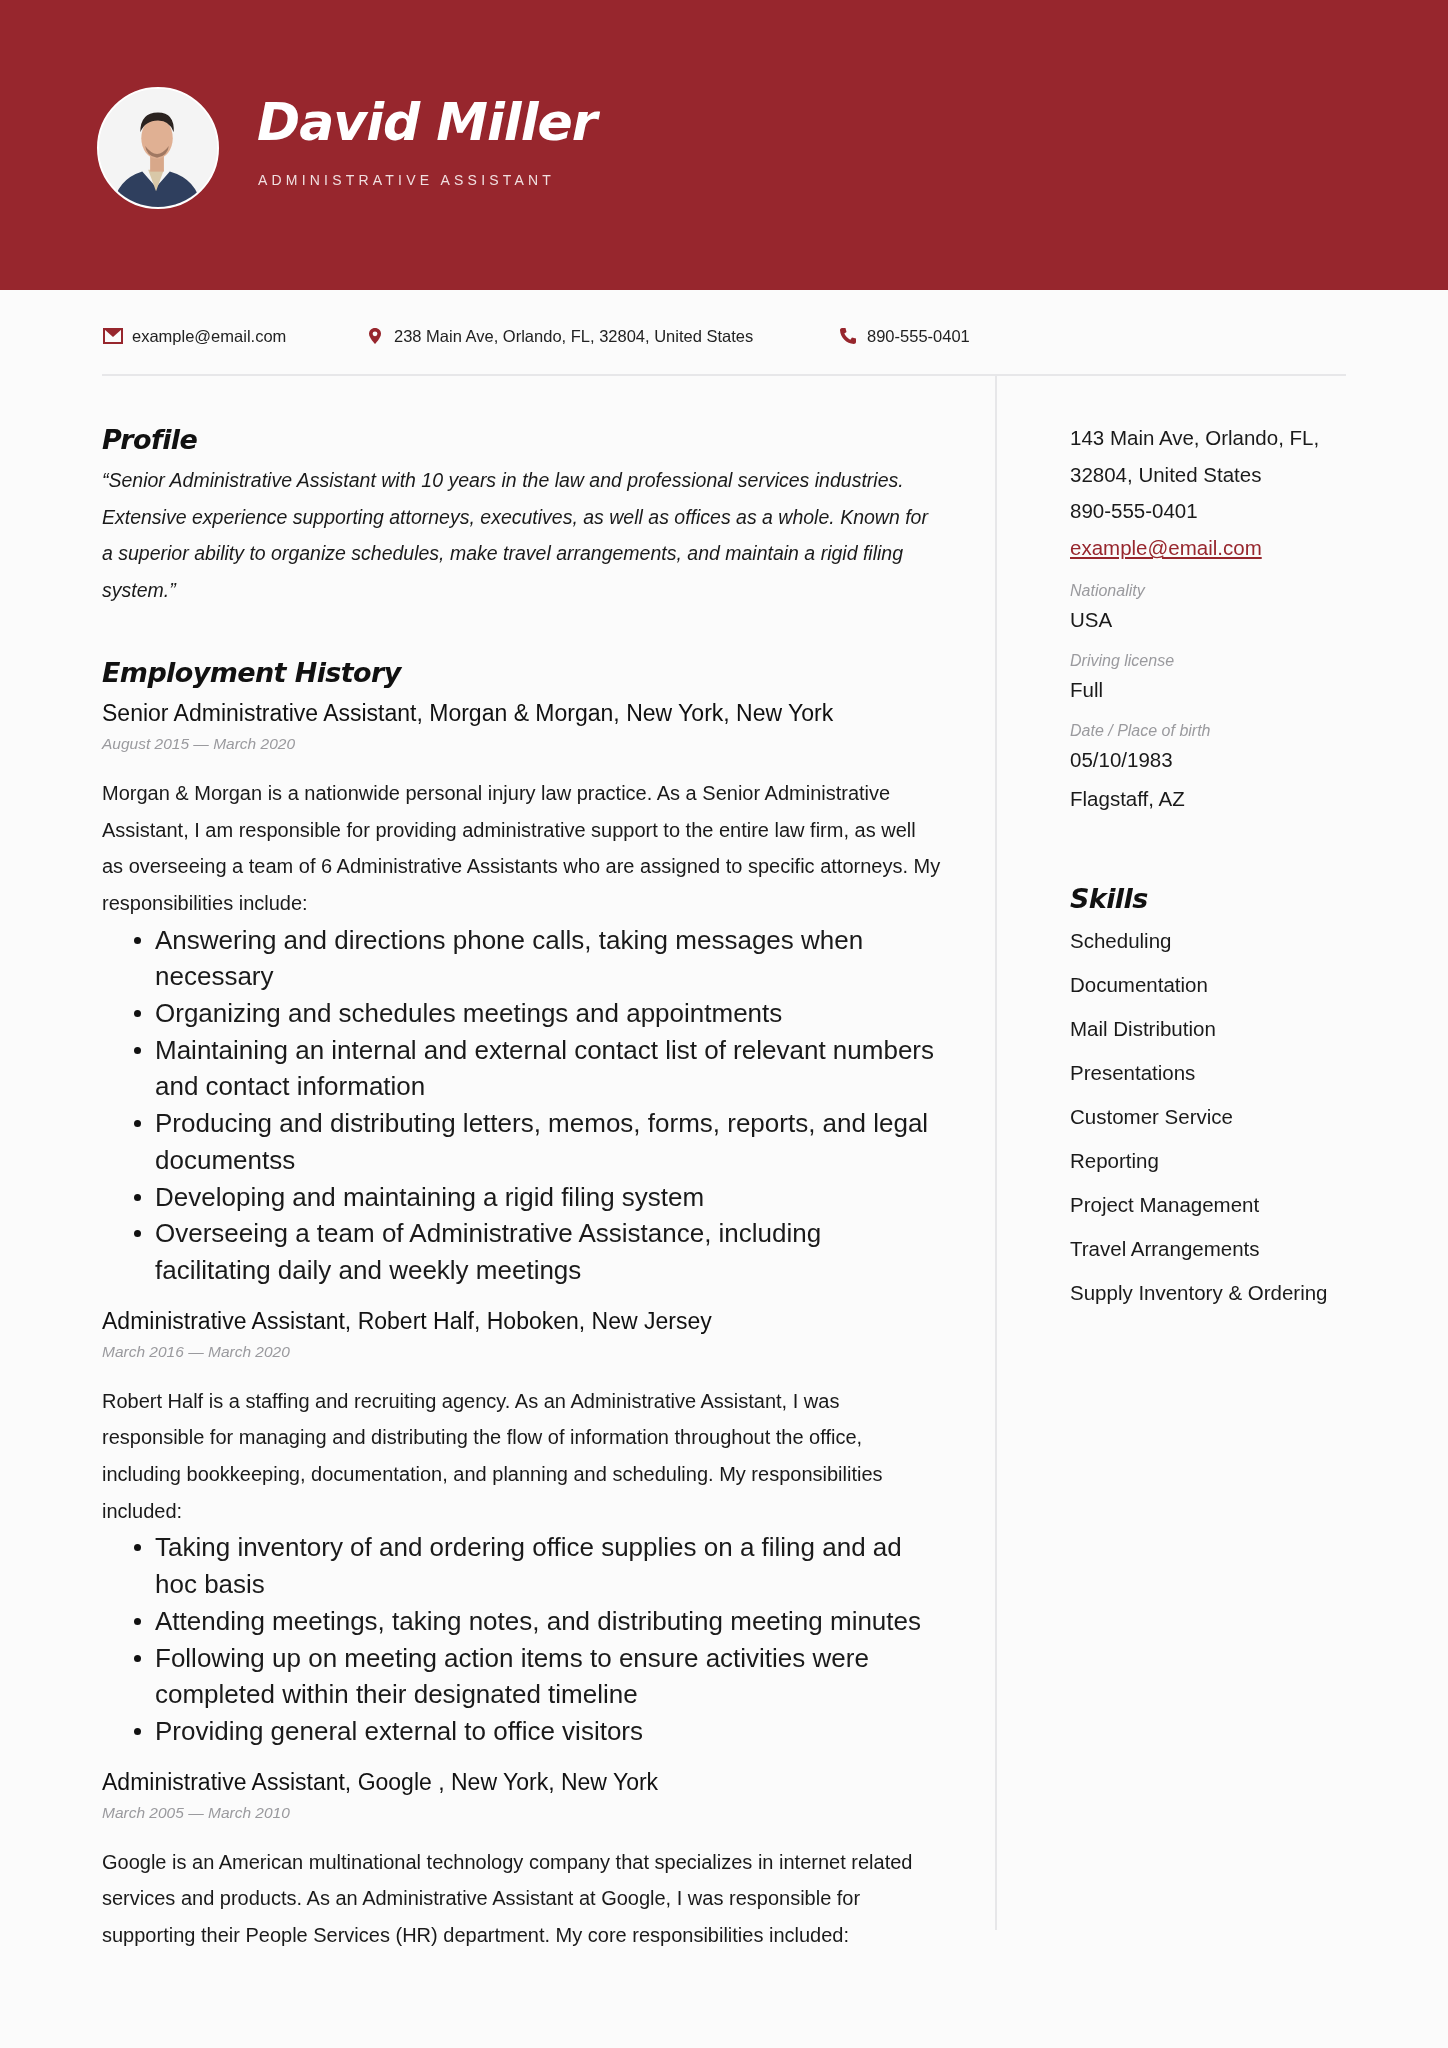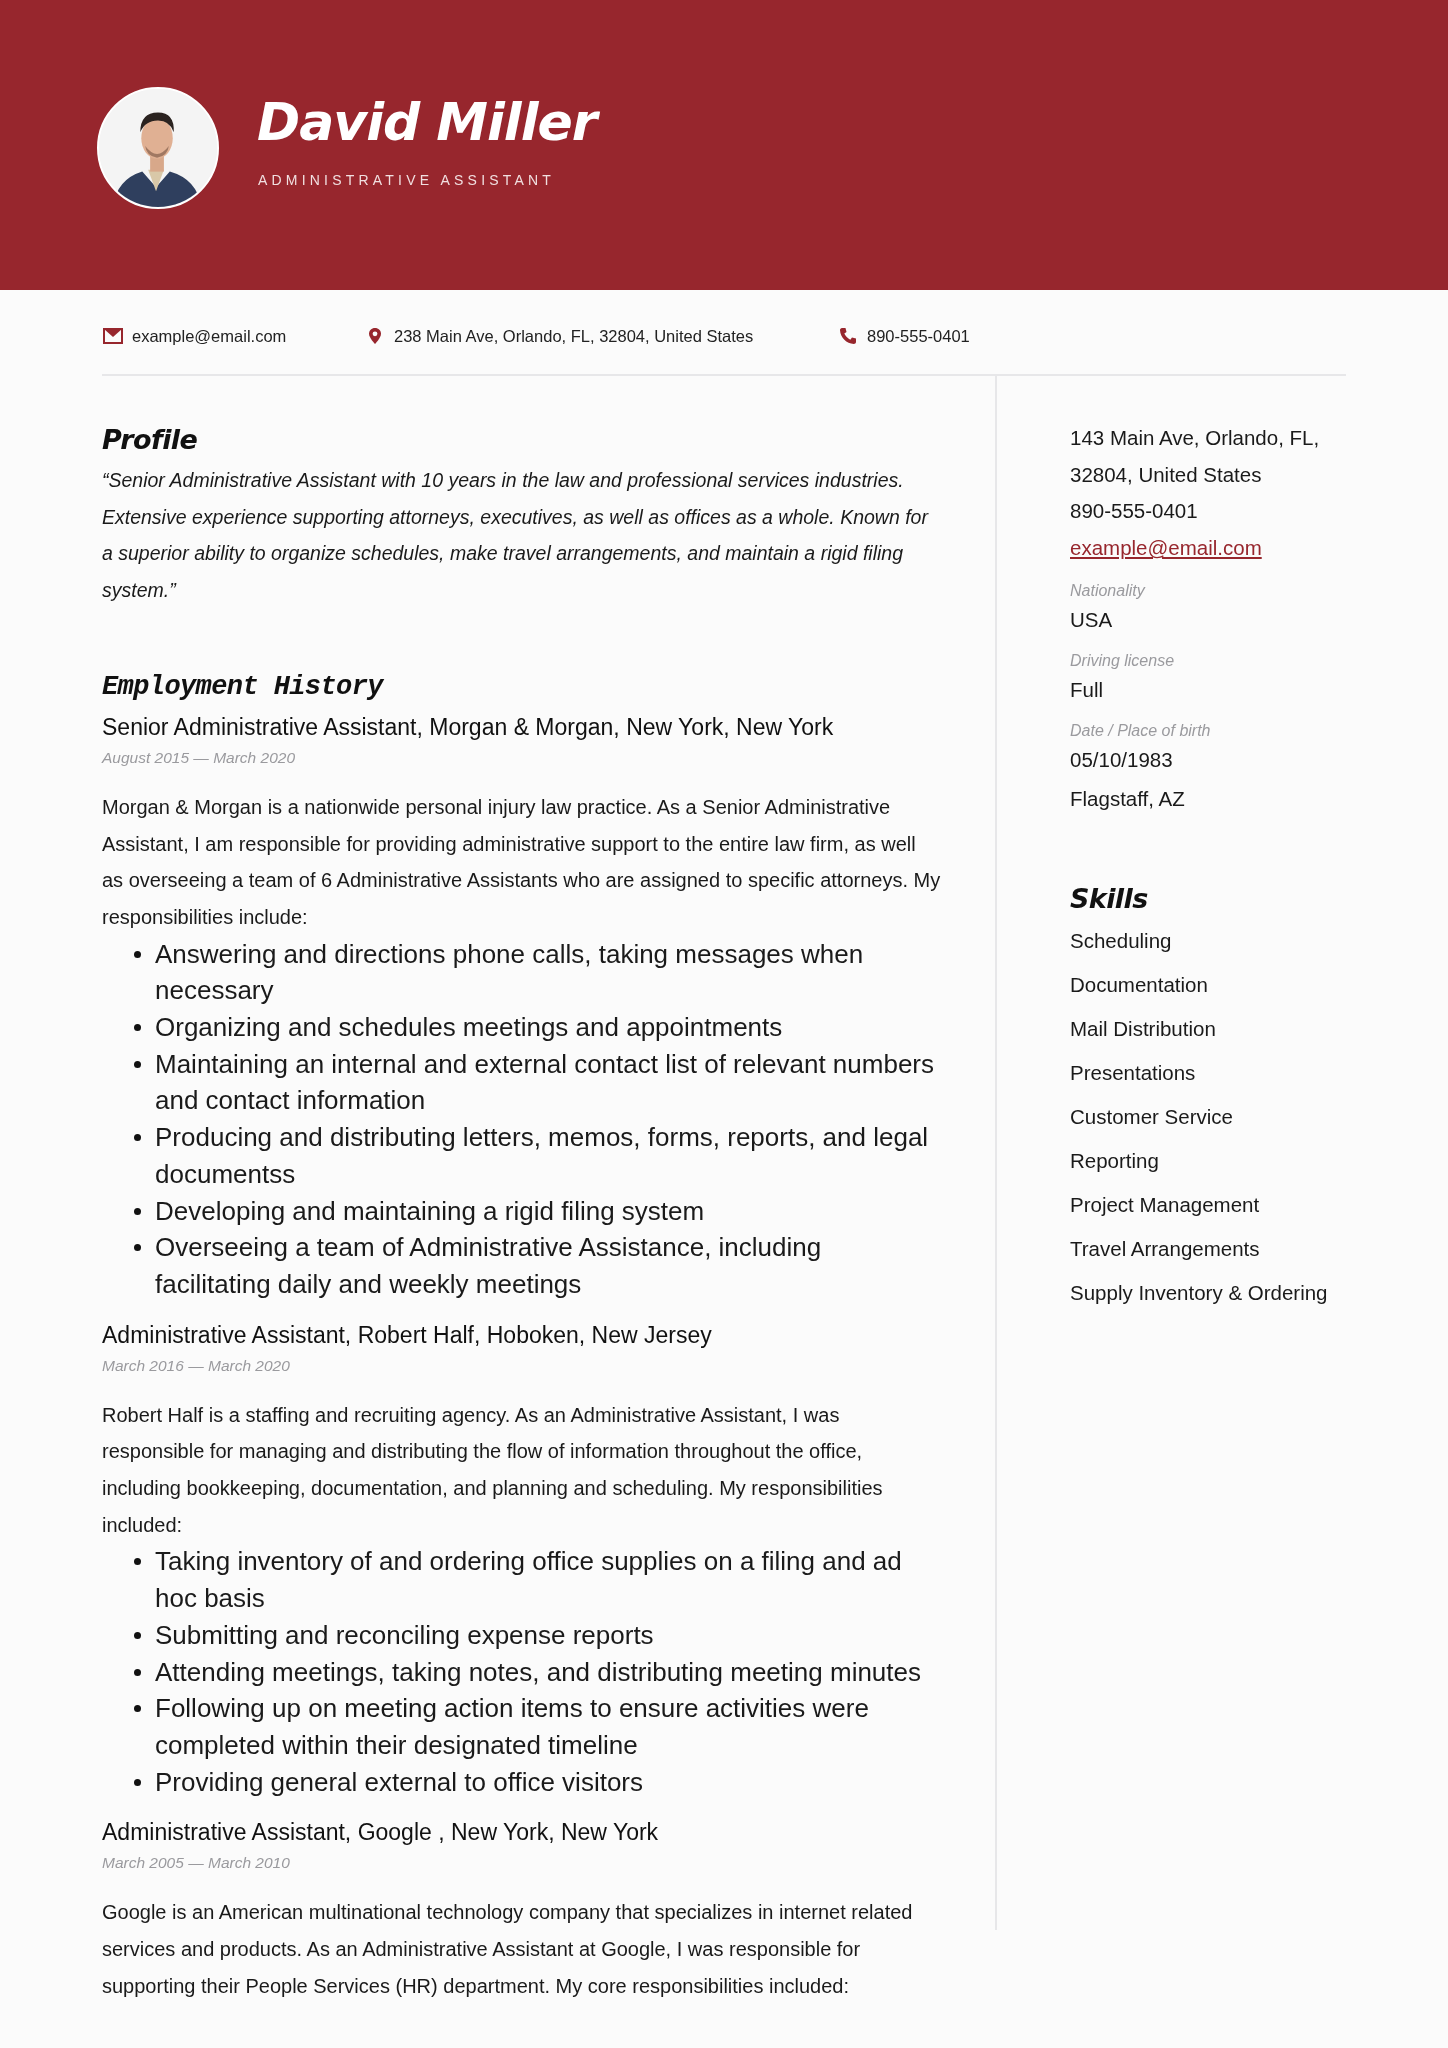--- a/index.html
+++ b/index.html
@@ -18,21 +18,21 @@
   .c-email { left: 0; }
   .c-addr { left: 262px; }
   .c-phone { left: 735px; }
 
   .hrule { position: absolute; left: 102px; top: 374px; width: 1244px; height: 2px; background: #e7e7e9; }
   .vrule { position: absolute; left: 995px; top: 376px; width: 2px; height: 1554px; background: #e7e7e9; }
 
   .left { position: absolute; left: 102px; top: 420px; width: 840px; }
   .sec-title { font-family: "DejaVu Sans", sans-serif; font-weight: bold; font-style: italic; font-size: 27px; color: #111; letter-spacing: -0.6px; line-height: 40px; }
   .profile-text { font-style: italic; font-size: 19.5px; line-height: 36.7px; color: #1a1a1a; margin-top: 2px; }
-  .emp-title { margin-top: 58px; font-family: Liberation Mono, monospace; }
+  .emp-title { margin-top: 44px; }
   .job { margin-top: 2px; }
   .job-title { font-size: 23px; line-height: 36px; color: #111; }
   .job-dates { font-style: italic; font-size: 15.5px; color: #9a9a9e; line-height: 26px; }
   .job-desc { font-size: 20px; line-height: 36.7px; margin-top: 18px; color: #1a1a1a; }
   .job-list { list-style: none; margin-left: 26px; }
   .job-list li { position: relative; padding-left: 27px; font-size: 26px; line-height: 36.7px; color: #1a1a1a; }
   .job-list li::before { content: ""; position: absolute; left: 6px; top: 15px; width: 7px; height: 7px; border-radius: 50%; background: #111; }
   .job + .job { margin-top: 14px; }
 
   .right { position: absolute; left: 1070px; top: 420px; width: 330px; }
@@ -118,21 +118,20 @@
         <li>Overseeing a team of Administrative Assistance, including facilitating daily and weekly meetings</li>
       </ul>
     </div>
 
     <div class="job">
       <div class="job-title">Administrative Assistant, Robert Half, Hoboken, New Jersey</div>
       <div class="job-dates">March 2016 — March 2020</div>
       <p class="job-desc">Robert Half is a staffing and recruiting agency. As an Administrative Assistant, I was responsible for managing and distributing the flow of information throughout the office, including bookkeeping, documentation, and planning and scheduling. My responsibilities included:</p>
       <ul class="job-list">
         <li>Taking inventory of and ordering office supplies on a filing and ad hoc basis</li>
-        <li>Submitting and reconciling expense reports</li>
         <li>Attending meetings, taking notes, and distributing meeting minutes</li>
         <li>Following up on meeting action items to ensure activities were completed within their designated timeline</li>
         <li>Providing general external to office visitors</li>
       </ul>
     </div>
 
     <div class="job">
       <div class="job-title">Administrative Assistant, Google , New York, New York</div>
       <div class="job-dates">March 2005 — March 2010</div>
       <p class="job-desc">Google is an American multinational technology company that specializes in internet related services and products. As an Administrative Assistant at Google, I was responsible for supporting their People Services (HR) department. My core responsibilities included:</p>

